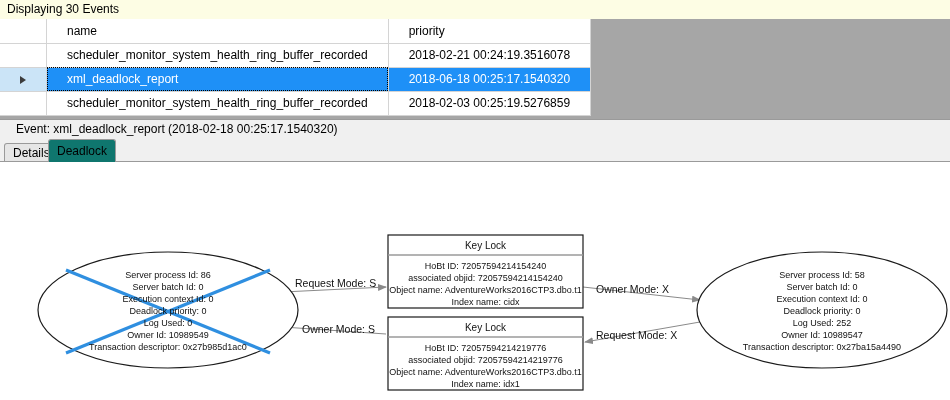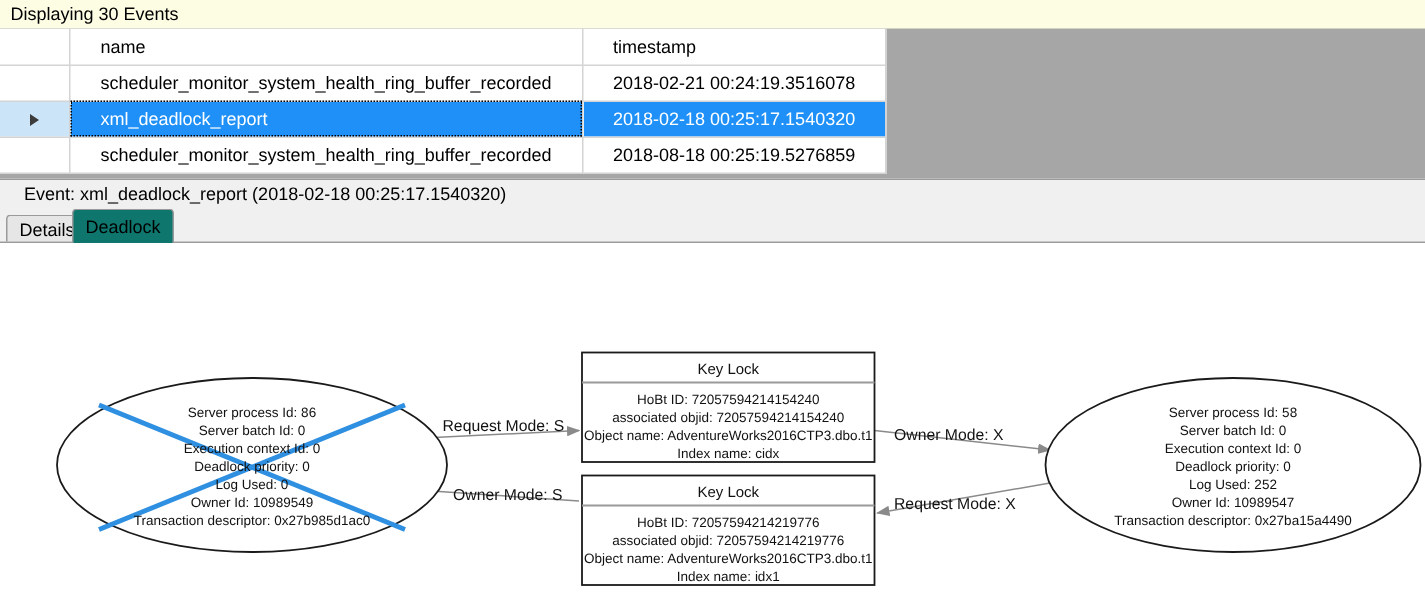--- a/index.html
+++ b/index.html
@@ -170,40 +170,40 @@
     <table class="grid">
       <colgroup>
         <col class="c-sel">
           <col class="c-name">
           <col class="c-ts">
       </colgroup>
       <thead>
         <tr>
           <th class="selcell"></th>
           <th>name</th>
-          <th>timestamp</th>
+          <th>priority</th>
         </tr>
       </thead>
       <tbody>
         <tr>
           <td class="selcell"></td>
           <td class="datacell">scheduler_monitor_system_health_ring_buffer_recorded</td>
           <td class="datacell">2018-02-21 00:24:19.3516078</td>
         </tr>
         <tr class="selected">
           <td class="selcell">
             <span class="arrow-marker"></span>
           </td>
           <td class="datacell firstdata">xml_deadlock_report</td>
-          <td class="datacell">2018-02-18 00:25:17.1540320</td>
+          <td class="datacell">2018-06-18 00:25:17.1540320</td>
         </tr>
         <tr>
           <td class="selcell"></td>
           <td class="datacell">scheduler_monitor_system_health_ring_buffer_recorded</td>
-          <td class="datacell">2018-08-18 00:25:19.5276859</td>
+          <td class="datacell">2018-02-03 00:25:19.5276859</td>
         </tr>
       </tbody>
     </table>
   </div>
 
   <div class="event-bar">Event: xml_deadlock_report (2018-02-18 00:25:17.1540320)</div>
 
   <div class="tabstrip">
     <div class="tab" id="tab-details">Details</div>
     <div class="tab active" id="tab-deadlock">Deadlock</div>

